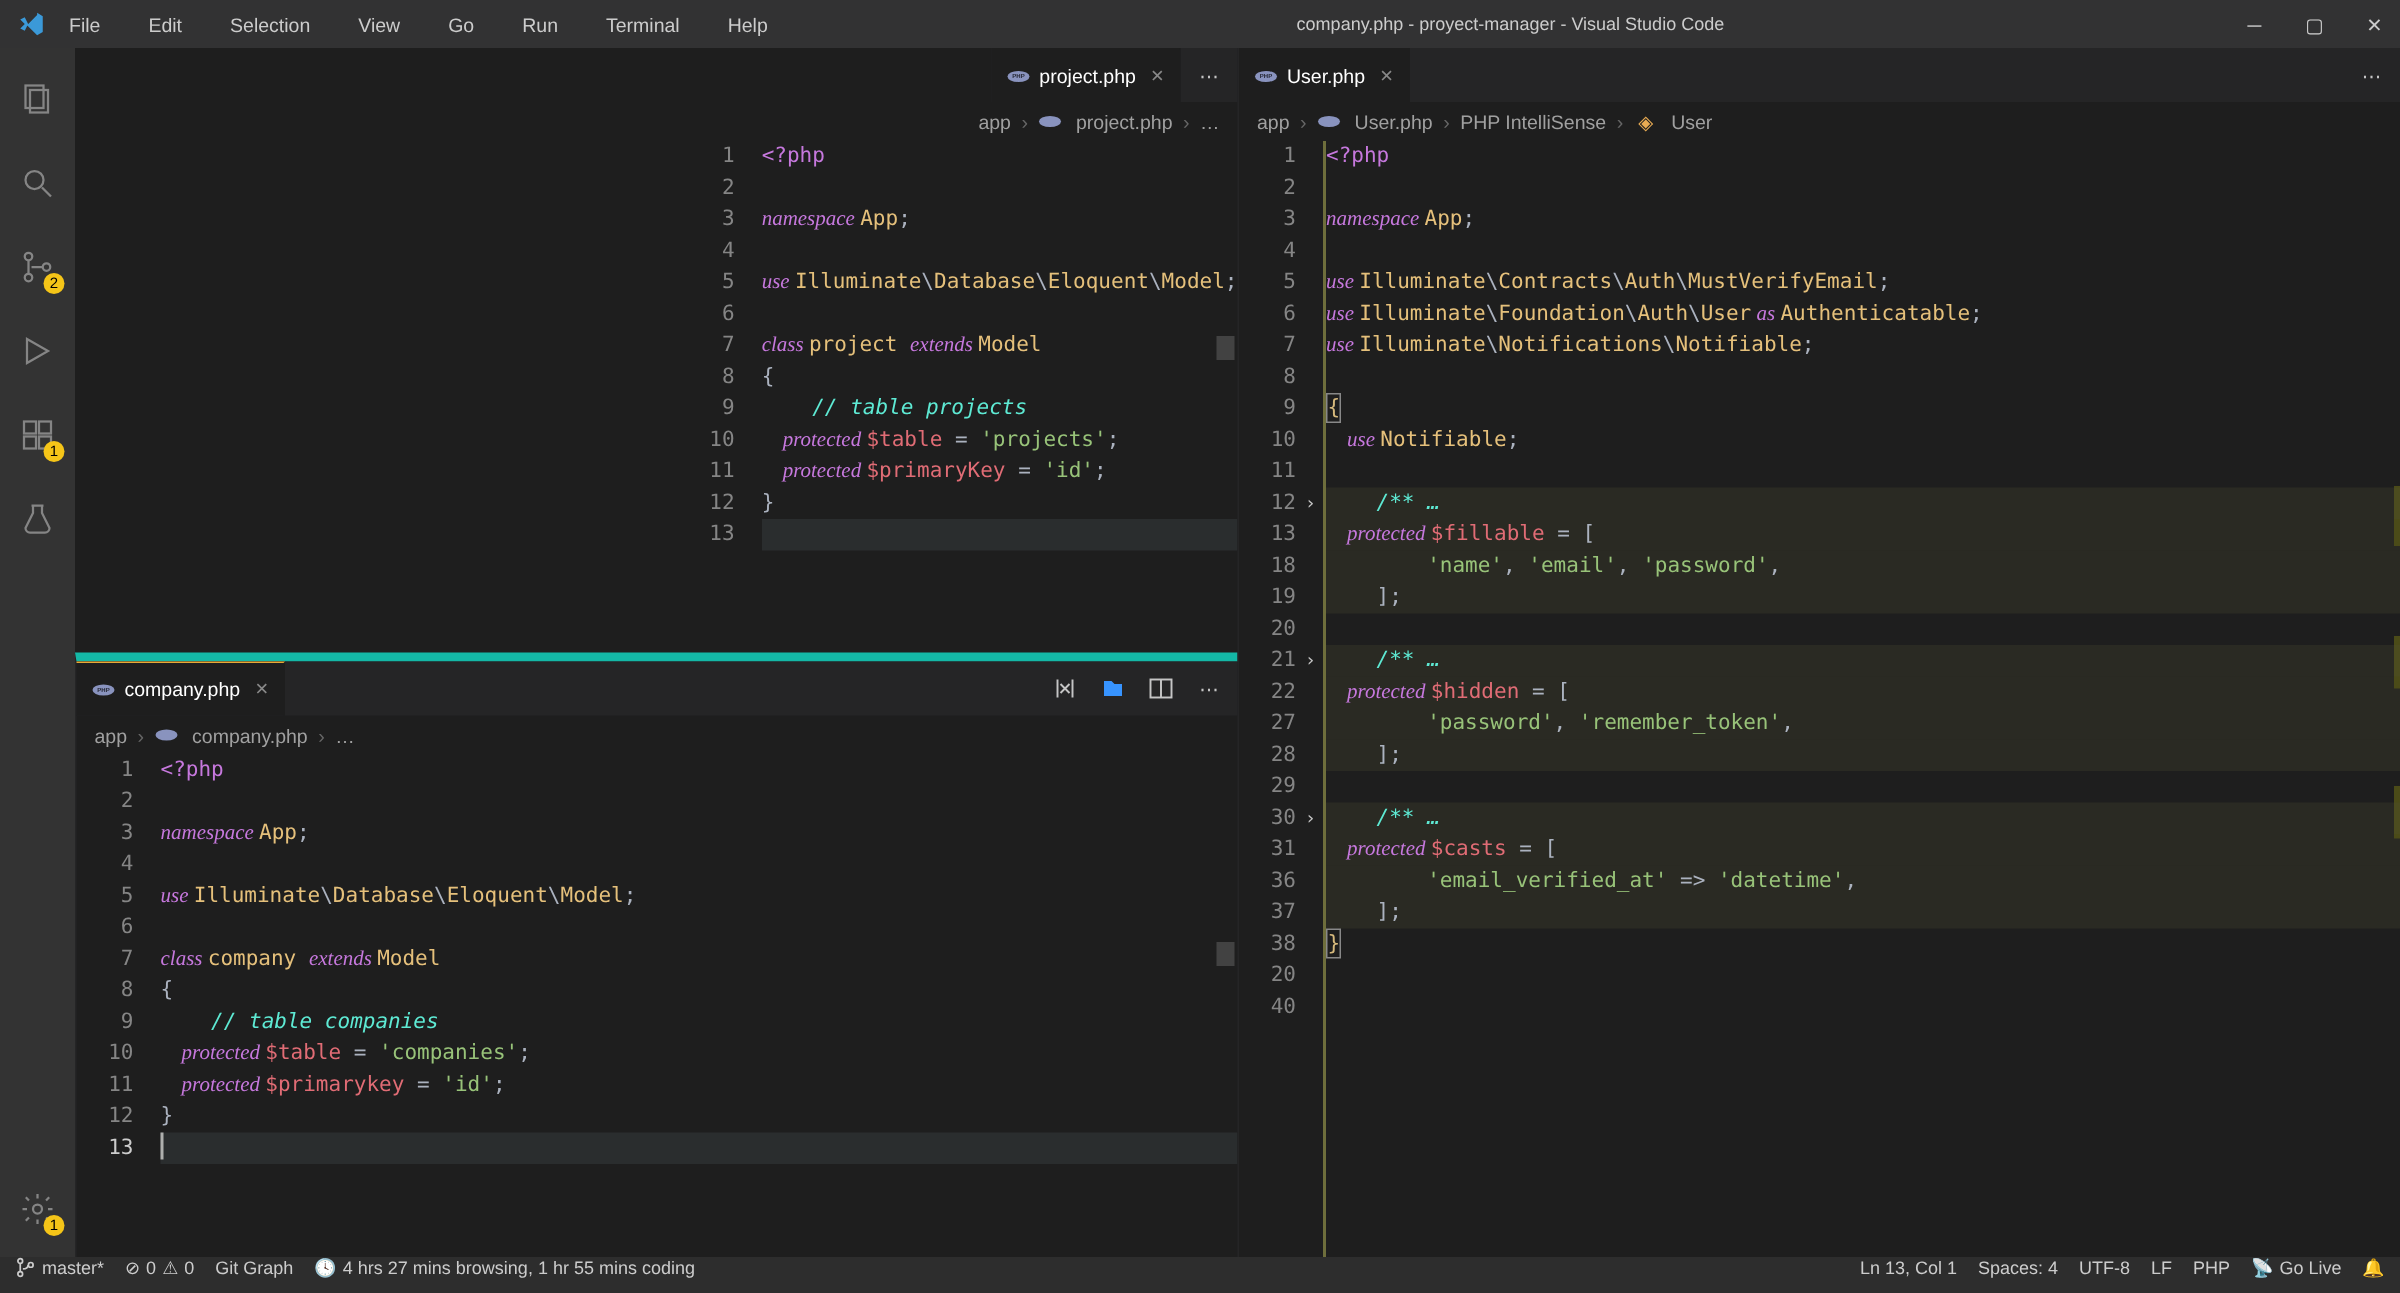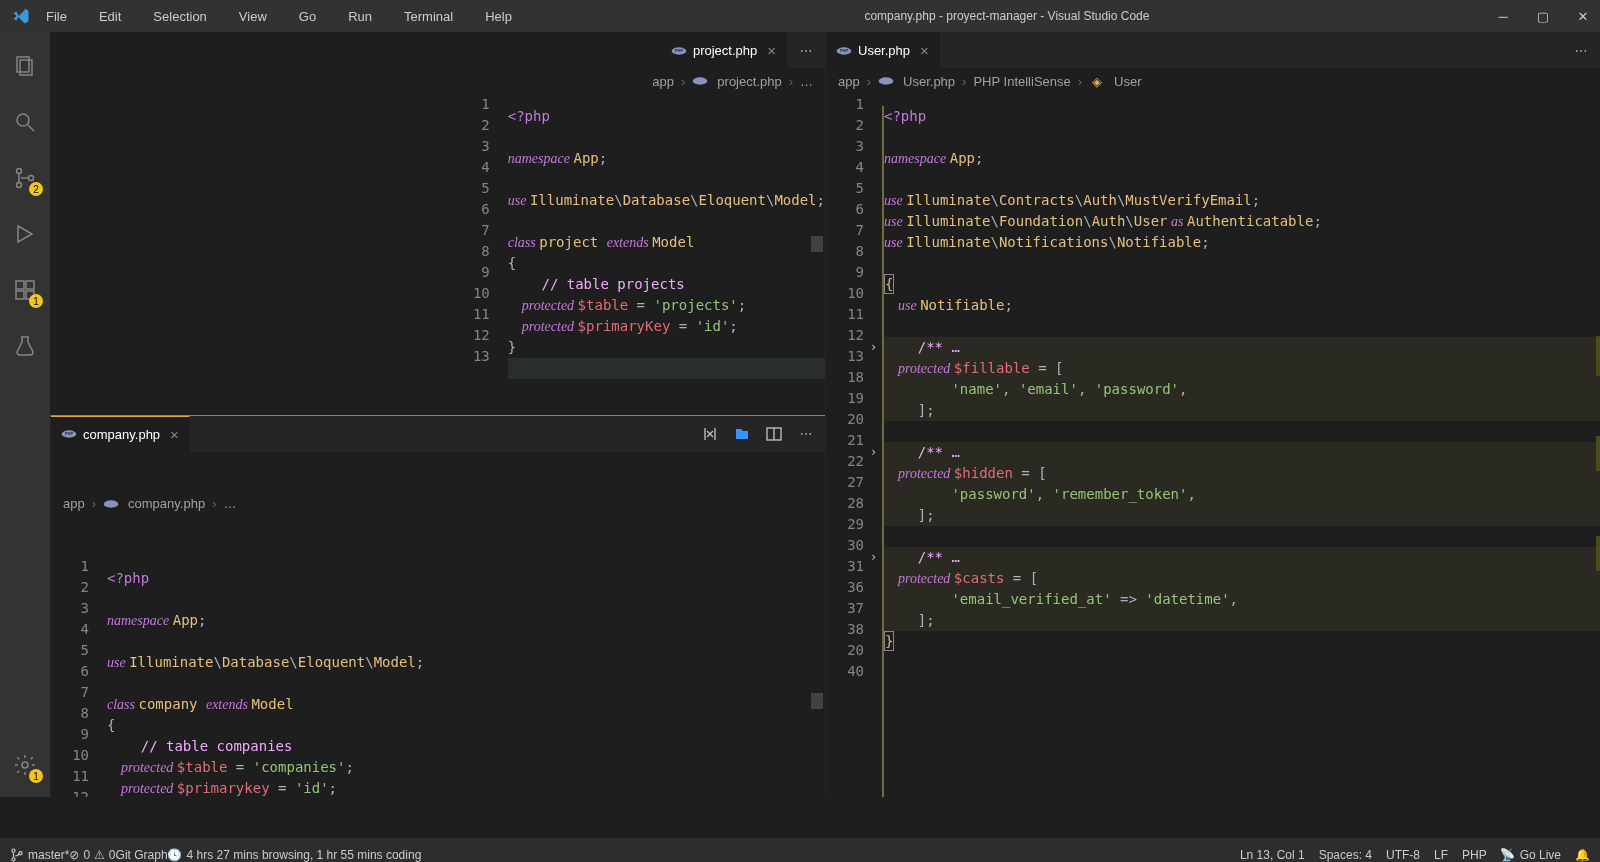--- a/index.html
+++ b/index.html
@@ -113,52 +113,52 @@
   position: relative;
 }
 .gutter {
   width: 56px;
   text-align: right;
   padding-right: 18px;
   color: #858585;
   user-select: none;
 }
 .gutter div { height: 21px; line-height: 21px; }
-.code { flex: 1; position: relative; margin-top: 12px;}
+.code { flex: 1; position: relative;}
 .code-line { height: 21px; line-height: 21px; white-space: pre; }
 .hl-line { background: #2a2d2e; }
 .hl-mod { background: rgba(80,80,50,0.25); }
 .fold-arrow { position: absolute; left: -14px; color: #c5c5c5; font-size: 12px;}
 .minimap-slider { position: absolute; right: 2px; top: 130px; width: 12px; height: 16px; background: rgba(120,120,120,0.4);}
 
 .k { color: #c678dd; font-style: italic; font-family: Liberation Serif, serif;} 
 .kw { color: #c678dd; } 
 .cls { color: #e5c07b; }
 .str { color: #98c379; }
 .var { color: #e06c75; }
-.cmt { color: #f0abfc; }
+.cmt { color: #5eead4; font-style: italic; }
 .pn { color: #abb2bf; }
 .ns { color: #e5c07b; }
 .brace-match { border:1px solid #888; display:inline-block; line-height:18px;}
 .statusbar {
   height: 24px;
   background: #007acc;
   display: flex;
-  align-items: flex-end;
+  align-items: flex-start;
   font-size: 12px;
   color: #fff;
   padding: 0 10px;
-  margin-top: 41px;
+  gap: 14px;
 }
 .statusbar .right { margin-left: auto; display: flex; gap: 14px; align-items: center;}
 .statusbar.dark { background: #2d2d2d; color: #ccc;}
 .sb-item { display: flex; align-items: center; gap: 4px;}
 .pane-right { grid-row: 1 / 3; grid-column: 2; }
 .pane-tl { grid-row: 1; grid-column: 1; }
-.pane-bl { grid-row: 2; grid-column: 1; border-top: 1px solid #14b8a6; gap: 39px;}
+.pane-bl { grid-row: 2; grid-column: 1; border-top: 6px solid #14b8a6;}
 .yellow-brace { color: #d7ba7d; }
 .marker-right { position:absolute; right:0; width:4px; background:#4b4b18; }
 </style>
 </head>
 <body>
 
 <div class="titlebar">
   <span class="logo">
     <svg viewBox="0 0 24 24" width="18" height="18">
         <path fill="#3b99d8" d="M17 2l5 3v14l-5 3-9-9 9-9zM2 8l4-2 3 6-3 6-4-2 4-4-4-4z"></path>

